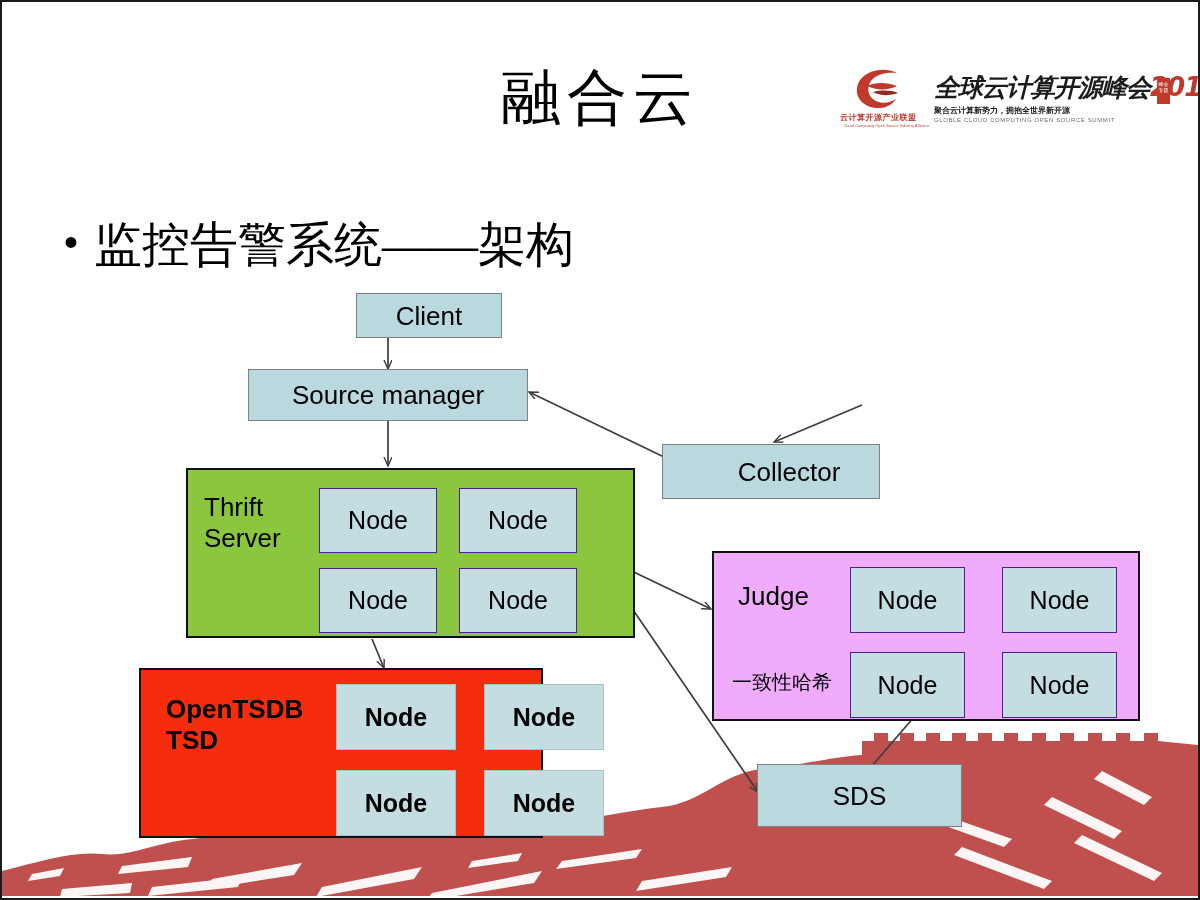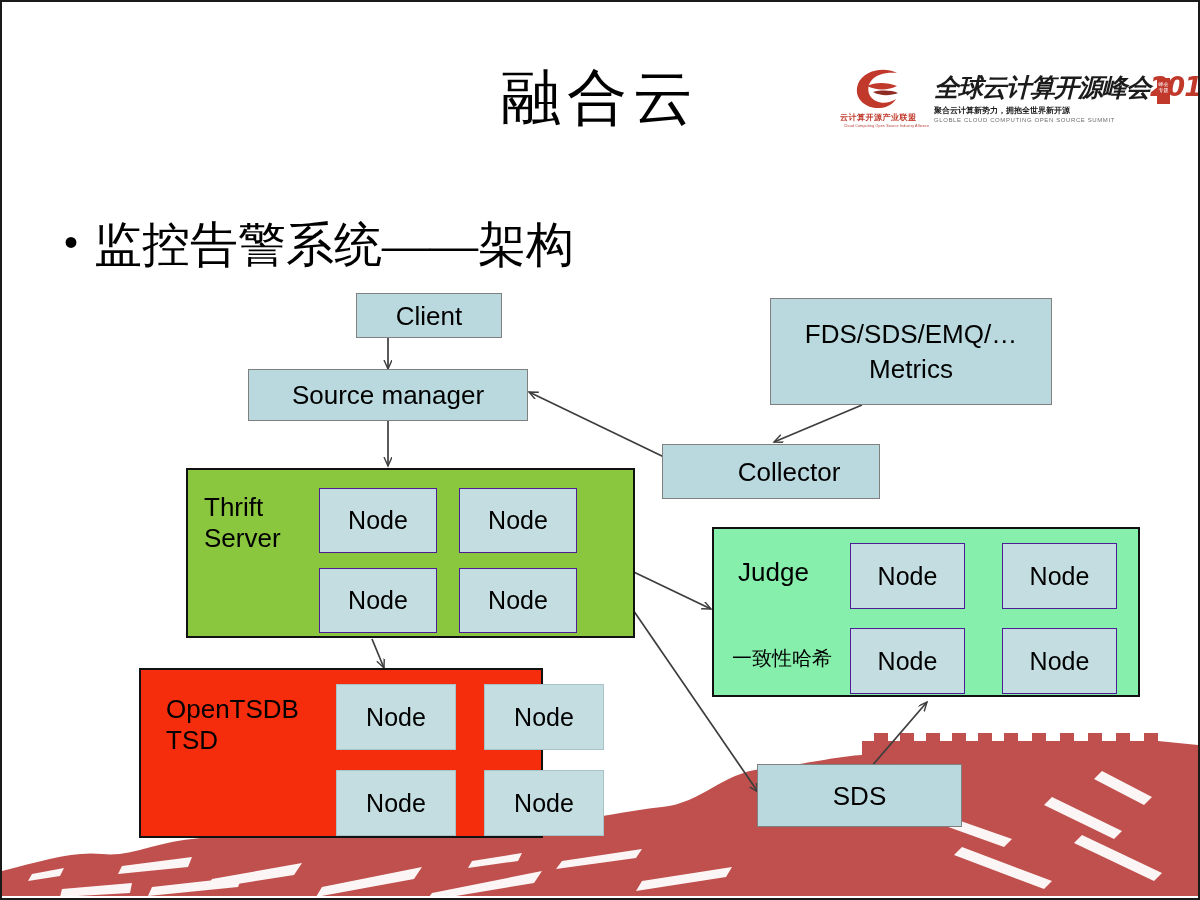--- a/index.html
+++ b/index.html
@@ -113,21 +113,21 @@
     border: 1px solid #808080;
     font-size: 26px;
     line-height: 32px;
   }
   .cluster {
     border: 2px solid #111;
     display: block;
   }
   .cluster-green { background: #8bc63f; }
   .cluster-red   { background: #f52d0c; }
-  .cluster-blue  { background: #86efac; }
+  .cluster-blue  { background: #f0abfc; margin-top: 24px; }
 
   .cluster-label {
     position: absolute;
     font-size: 26px; line-height: 31px;
     color: #000; text-align: left;
   }
   .cluster-label.cn { font-size: 20px; font-family: "DejaVu Sans", sans-serif; }
 
   .node {
     position: absolute;
@@ -231,24 +231,20 @@
   <div id="diagram">
 
     <div class="box plain-box" style="left:306px; top:291px; width:146px; height:45px;margin-left:48px;">
       <span>Client</span>
     </div>
 
     <div class="box plain-box" style="left:246px; top:367px; width:280px; height:52px;">
       <span>Source manager</span>
     </div>
 
-    <div class="box plain-box" style="left:768px; top:296px; width:282px; height:107px; flex-direction:column; line-height:35px;">
-      <span>FDS/SDS/EMQ/…</span>
-      <span>Metrics</span>
-    </div>
 
     <div class="box plain-box" style="left:660px; top:442px; width:218px; height:55px;padding-left:36px;">
       <span>Collector</span>
     </div>
 
     <div class="box plain-box" style="left:755px; top:762px; width:205px; height:63px;">
       <span>SDS</span>
     </div>
 
     <div class="box cluster cluster-green" style="left:184px; top:466px; width:449px; height:170px;">
@@ -263,21 +259,21 @@
         <span>Node</span>
         </div>
       <div class="node" style="left:131px; top:98px; width:118px; height:65px;">
         <span>Node</span>
         </div>
       <div class="node" style="left:271px; top:98px; width:118px; height:65px;">
         <span>Node</span>
         </div>
     </div>
 
-    <div class="box cluster cluster-red" style="left:137px; top:666px; width:404px; height:170px;">
+    <div class="box cluster cluster-red" style="left:137px; top:666px; width:404px; height:170px;font-weight:bold;">
       <div class="cluster-label" style="left:25px; top:24px; width:160px;">
         <div>OpenTSDB</div>
         <div>TSD</div>
       </div>
       <div class="node red-inner" style="left:195px; top:14px; width:120px; height:66px;">
         <span>Node</span>
         </div>
       <div class="node red-inner" style="left:343px; top:14px; width:120px; height:66px;">
         <span>Node</span>
         </div>

